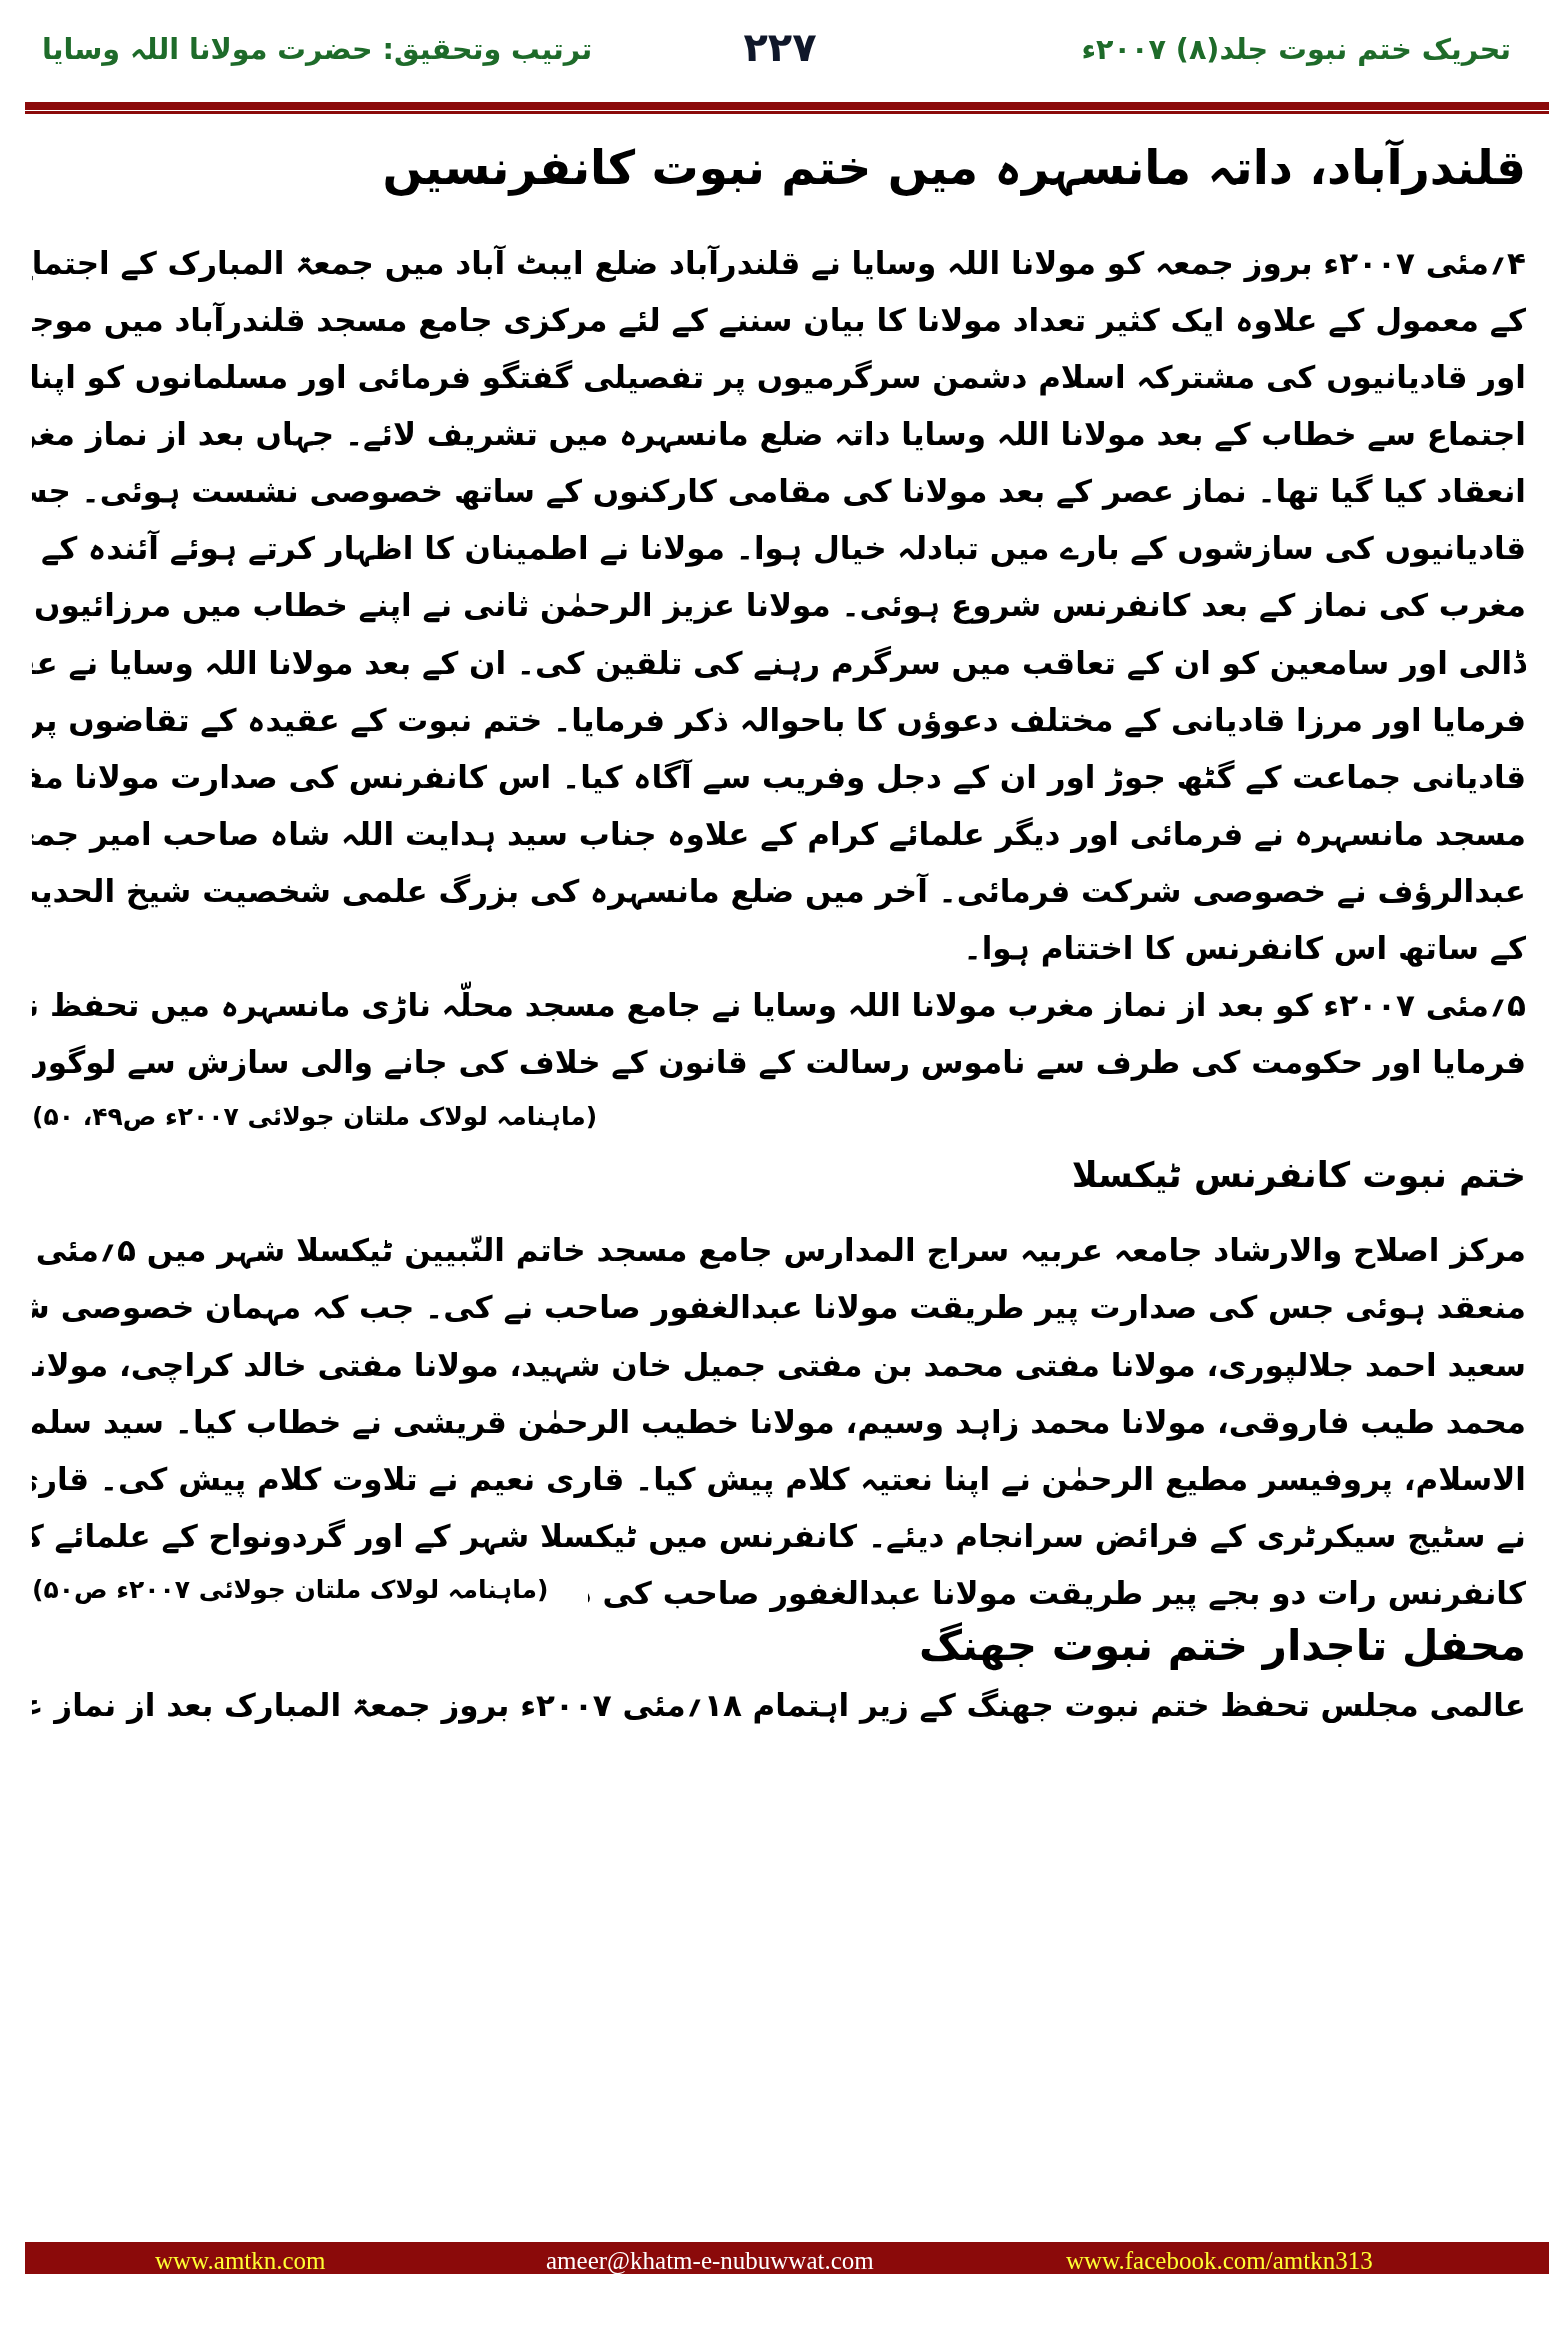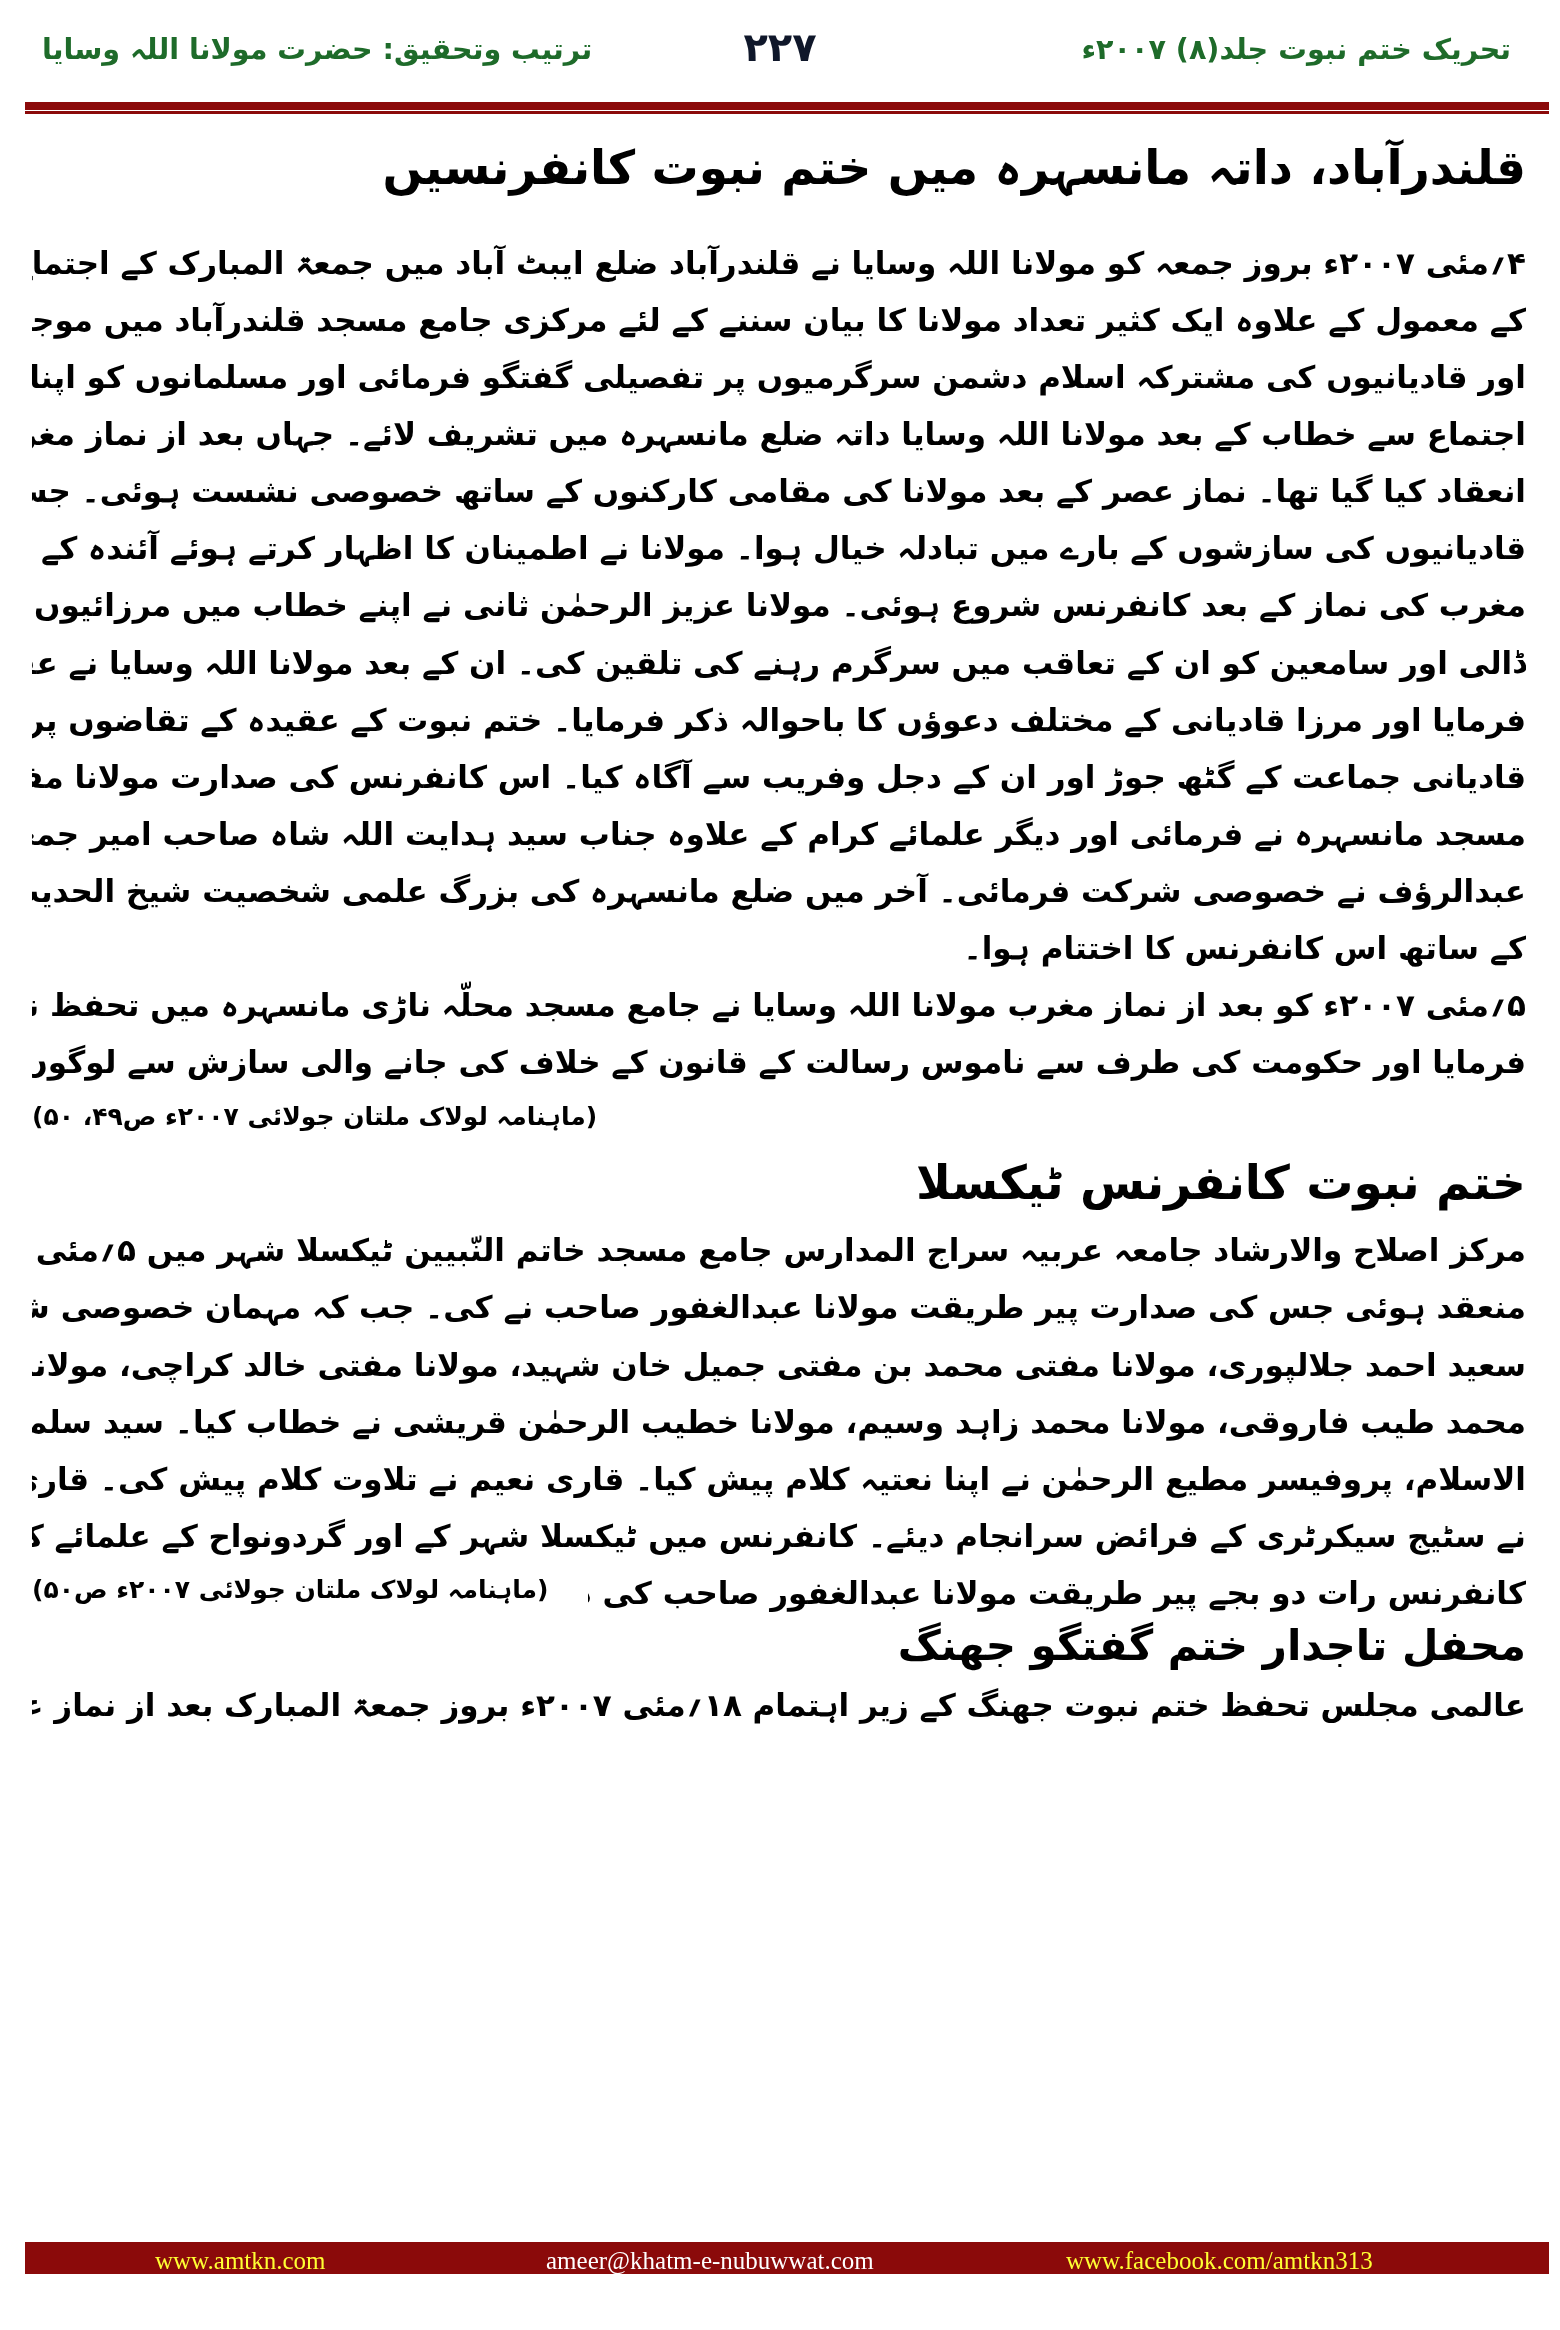--- a/index.html
+++ b/index.html
@@ -6,21 +6,21 @@
   body { width:1560px; height:2330px; position:relative; overflow:hidden;
          font-family:"DejaVu Sans", sans-serif; color:#000; }
   .hdr { position:absolute; top:32px; font-size:28.6px; color:#1e6b2a; white-space:nowrap; direction:rtl; font-weight:bold; }
   .hdr-right { right:49px;margin-left:17px; }
   .hdr-left { left:42px; }
   .pagenum { position:absolute; top:23.5px; left:0; width:1560px; text-align:center; font-size:40px; font-weight:bold; color:#0f172a; }
   .rule-thick { position:absolute; left:25px; width:1524px; top:102px; height:7.6px; background:#8b0a0a; }
   .rule-thin { position:absolute; left:25px; width:1524px; top:111px; height:2.5px; background:#8b0a0a; }
   .heading { position:absolute; right:34px; direction:rtl; font-weight:bold; white-space:nowrap; color:#000; }
   .h1 { top:128px; font-size:47px;margin-top:12px; }
-  .h2 { top:1419px; font-size:47px; }
+  .h2 { top:1419px; font-size:35px; }
   .h3 { top:2032px; font-size:42px; }
   .line { position:absolute; right:34px; left:32px; direction:rtl; font-size:31px; font-weight:bold;
           white-space:nowrap; text-align:justify; text-align-last:justify; overflow:hidden; height:52px; line-height:52px; }
   .line.last { text-align-last:right; }
   .cite { position:absolute; left:32px; direction:rtl; font-size:25px; font-weight:bold; white-space:nowrap; }
   .footer { position:absolute; left:25px; width:1524px; top:2242px; height:32px; background:#8b0a0a;
             display:flex; align-items:center; font-family:"Liberation Serif", serif; font-size:25px; }
   .footer span { position:absolute; top:5px; }
   .f1 { left:130px; color:#ffff33; }
   .f2 { left:521px; color:#ffffff; }
@@ -56,21 +56,21 @@
 <div class="heading h2" style="top:1155px">ختم نبوت کانفرنس ٹیکسلا</div>
 <div class="line" style="top:1224px">مرکز اصلاح والارشاد جامعہ عربیہ سراج المدارس جامع مسجد خاتم النّبیین ٹیکسلا شہر میں ۵؍مئی ۲۰۰۷ء کو سالانہ ختم نبوت کانفرنس</div>
 <div class="line" style="top:1281px">منعقد ہوئی جس کی صدارت پیر طریقت مولانا عبدالغفور صاحب نے کی۔ جب کہ مہمان خصوصی شاہین ختم نبوت مولانا اللہ وسایا تھے۔ مولانا</div>
 <div class="line" style="top:1339px">سعید احمد جلالپوری، مولانا مفتی محمد بن مفتی جمیل خان شہید، مولانا مفتی خالد کراچی، مولانا شبیر احمد عثمانی فیصل آباد، مبلغ مجلس اسلام آباد مولانا</div>
 <div class="line" style="top:1396px">محمد طیب فاروقی، مولانا محمد زاہد وسیم، مولانا خطیب الرحمٰن قریشی نے خطاب کیا۔ سید سلمان گیلانی، سید عزیز الرحمٰن شاہ، قاری مصباح</div>
 <div class="line" style="top:1453px">الاسلام، پروفیسر مطیع الرحمٰن نے اپنا نعتیہ کلام پیش کیا۔ قاری نعیم نے تلاوت کلام پیش کی۔ قاری محمد زکریا مہتمم جامعہ عربیہ سراج المدارس</div>
 <div class="line" style="top:1510px">نے سٹیج سیکرٹری کے فرائض سرانجام دیئے۔ کانفرنس میں ٹیکسلا شہر کے اور گردونواح کے علمائے کرام اور عوام الناس نے بھرپور شرکت کی۔</div>
 <div class="line last" style="top:1567px; left:588px">کانفرنس رات دو بجے پیر طریقت مولانا عبدالغفور صاحب کی دعا پر اختتام پزیر ہوئی۔</div>
 <div class="cite" style="top:1575px">(ماہنامہ لولاک ملتان جولائی ۲۰۰۷ء ص۵۰)</div>
 
-<div class="heading h3" style="top:1621px">محفل تاجدار ختم گفتگو جھنگ</div>
+<div class="heading h3" style="top:1621px">محفل تاجدار ختم نبوت جھنگ</div>
 <div class="line" style="top:1679px">عالمی مجلس تحفظ ختم نبوت جھنگ کے زیر اہتمام ۱۸؍مئی ۲۰۰۷ء بروز جمعۃ المبارک بعد از نماز عشاء جامع مسجد تقویٰ ناصر چوک</div>
 
 <div class="footer">
   <span class="f1">www.amtkn.com</span>
   <span class="f2">ameer@khatm-e-nubuwwat.com</span>
   <span class="f3">www.facebook.com/amtkn313</span>
 </div>
 
 
 </body></html>

